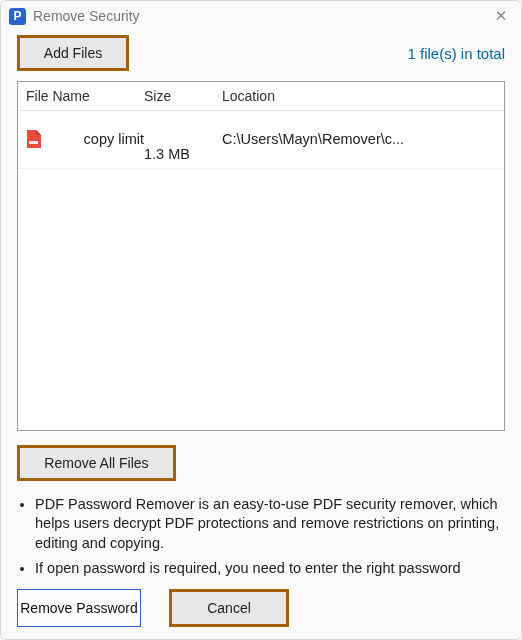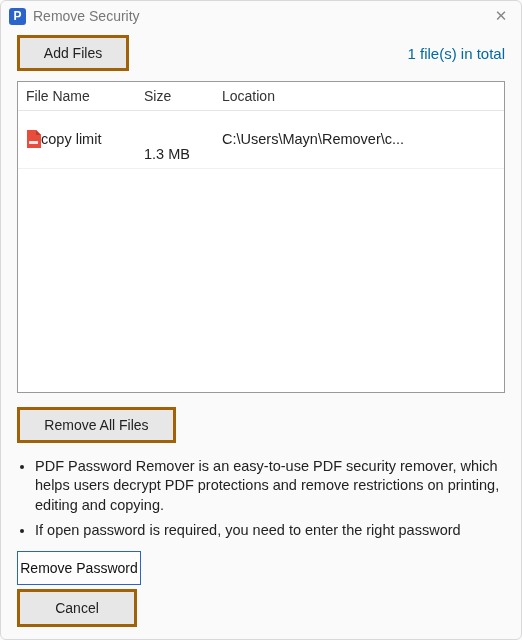--- a/index.html
+++ b/index.html
@@ -105,22 +105,24 @@
       align-items: center;
       padding: 5px 8px 6px 8px;
       font-size: 14.5px;
       color: #222;
       border-bottom: 1px solid #f0f0f0;
     }
     .cell-name {
       width: 118px;
       display: flex;
       align-items: center;
+      gap: 6px;
       white-space: nowrap;
       overflow: hidden;
+      justify-content: space-between;
     }
     .pdf-icon {
       width: 15px;
       height: 18px;
       flex: none;
     }
     .cell-size { width: 78px; margin-top: 30px; }
     .cell-loc { flex: 1; white-space: nowrap; overflow: hidden; text-overflow: clip; }
     .below-box {
       margin-top: 14px;
@@ -134,23 +136,22 @@
       font-size: 14.5px;
       color: #222;
       line-height: 1.35;
     }
     .bullets li {
       margin-bottom: 6px;
     }
     .footer-row {
       display: flex;
       justify-content: flex-start;
-      gap: 4px;
+      gap: 28px;
       margin-top: 10px;
-      flex-direction: column;
     }
     .btn-primary {
       width: 124px;
       padding: 8px 0;
       background: #fdfdfd;
       border: 1px solid #2a63c9;
       color: #111;
       font-size: 14px;
       white-space: nowrap;
       overflow: hidden;

